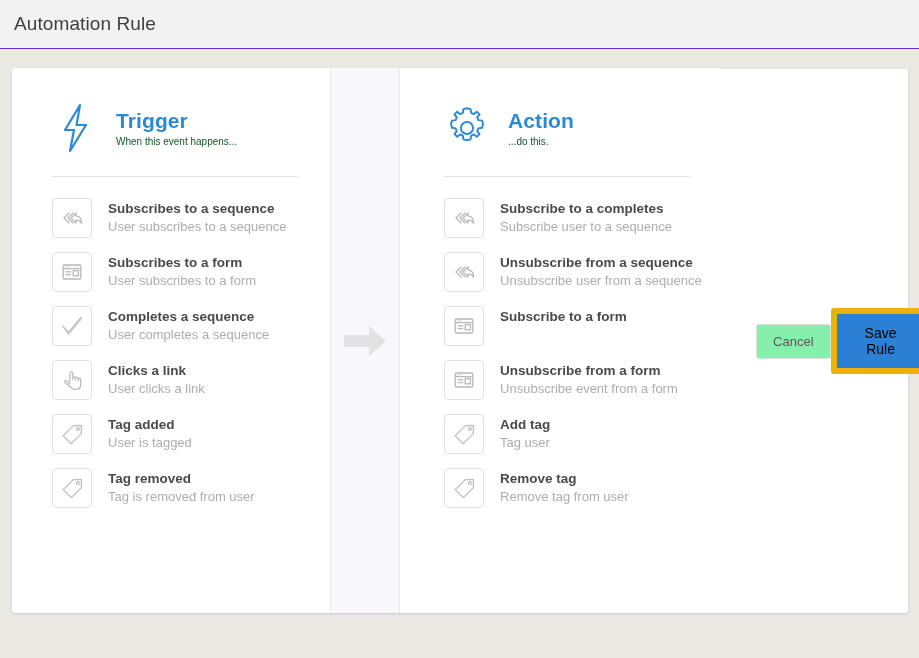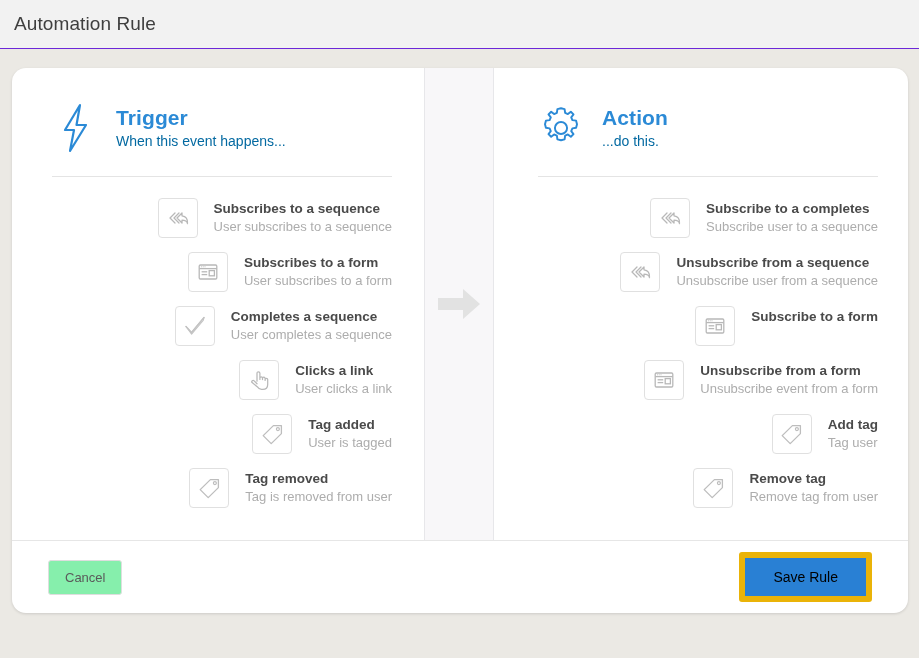--- a/index.html
+++ b/index.html
@@ -29,24 +29,24 @@
   }
 
   
   .card {
     position: absolute;
     left: 12px;
     top: 68px;
     width: 896px;
     height: 545px;
     background: #ffffff;
-    border-radius: 14px;
+    border-radius: 3px;
     box-shadow: 0 1px 3px rgba(0,0,0,.13);
     display: flex;
-    flex-direction: column;
+    flex-direction: row;
   }
   .card-body {
     flex: 1 1 auto;
     display: flex;
     min-height: 0;
   }
 
   .col {
     flex: 1 1 0;
     padding: 34px 36px 0 36px;
@@ -83,31 +83,31 @@
   }
   .col-head-text { line-height: 1.25; }
   .col-head-title {
     color: #2b8ad6;
     font-size: 21px;
     font-weight: 700;
     letter-spacing: .1px;
     margin-bottom: 2px;
   }
   .col-head-sub {
-    color: #0369a1;
-    font-size: 14px;
+    color: #14532d;
+    font-size: 10px;
   }
   .head-rule {
     height: 1px;
     background: #e4e4e4;
     margin-bottom: 14px;
   }
 
   
-  .opt-list { display: flex; flex-direction: column; align-items: flex-end; }
+  .opt-list { display: flex; flex-direction: column; }
   .opt {
     display: flex;
     align-items: flex-start;
     gap: 16px;
     padding: 7px 0;
     cursor: pointer;
     border-radius: 3px;
   }
   .opt-icon {
     width: 40px;

